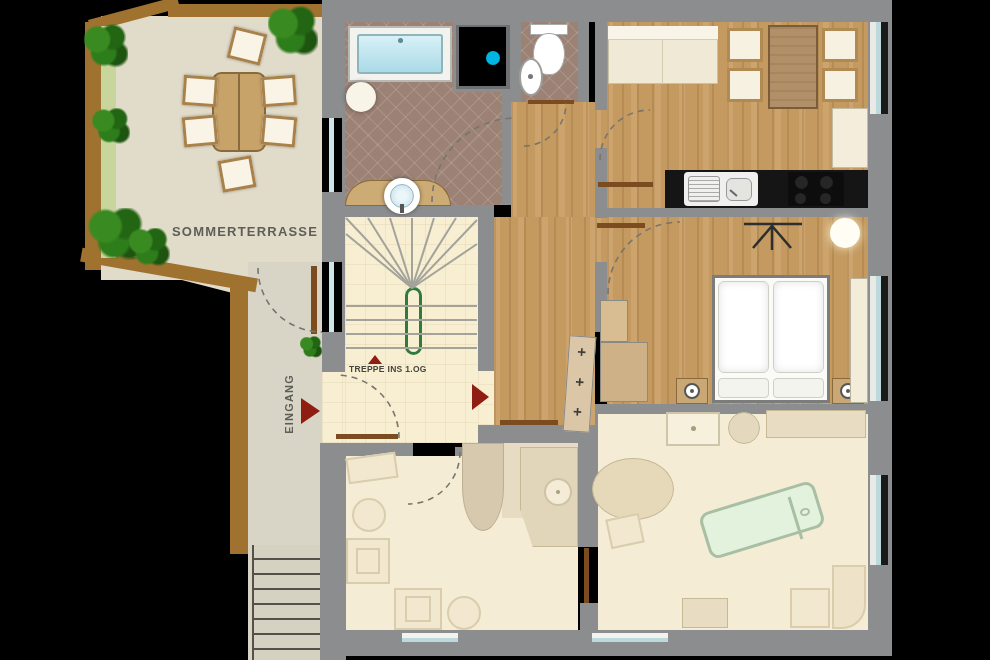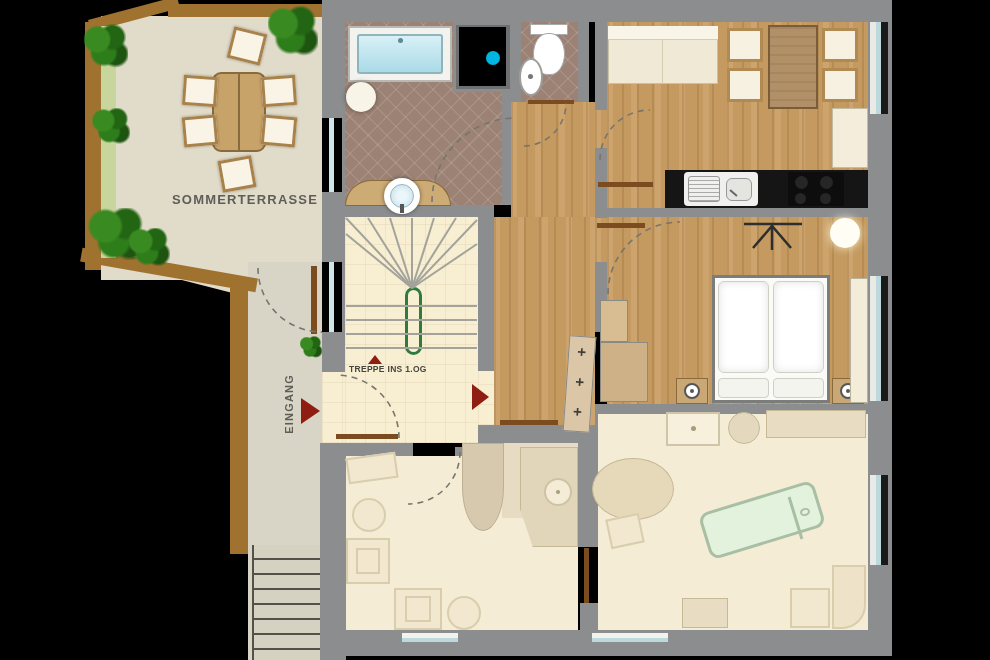--- a/index.html
+++ b/index.html
@@ -55,21 +55,21 @@
   <div class="a plant" style="left:300px;top:336px;width:22px;height:22px;"></div>
 
   <div class="a" style="left:212px;top:72px;width:54px;height:80px;background:#c8a369;border:2px solid #8a6a3c;border-radius:9px;"></div>
   <div class="a" style="left:238px;top:74px;width:2px;height:76px;background:#8a6a3c;"></div>
   <div class="a chair" style="left:230px;top:30px;width:34px;height:32px;transform:rotate(14deg);"></div>
   <div class="a chair" style="left:220px;top:158px;width:34px;height:32px;transform:rotate(-10deg);"></div>
   <div class="a chair" style="left:183px;top:76px;width:34px;height:30px;transform:rotate(4deg);"></div>
   <div class="a chair" style="left:183px;top:116px;width:34px;height:30px;transform:rotate(-5deg);"></div>
   <div class="a chair" style="left:262px;top:76px;width:34px;height:30px;transform:rotate(-4deg);"></div>
   <div class="a chair" style="left:262px;top:116px;width:34px;height:30px;transform:rotate(5deg);"></div>
-  <div class="a lbl" style="left:172px;top:192px;">SOMMERTERRASSE</div>
+  <div class="a lbl" style="left:172px;top:224px;">SOMMERTERRASSE</div>
 
   <div class="a lbl" style="left:283px;top:374px;font-size:11px;writing-mode:vertical-rl;transform:rotate(180deg);">EINGANG</div>
   <div class="a arrow-r" style="left:301px;top:398px;border-left:19px solid #8f1d12;"></div>
   <div class="a leaf" style="left:311px;top:266px;width:6px;height:68px;"></div>
   <div class="a" style="left:252px;top:545px;width:70px;height:115px;background:#d6d2c2;
        background-image:repeating-linear-gradient(180deg,transparent 0 13px,#55504a 13px 15px);border-left:2px solid #55504a;"></div>
 
   <div class="a wall" style="left:322px;top:0;width:570px;height:22px;"></div>
   <div class="a wall" style="left:868px;top:0;width:24px;height:656px;"></div>
   <div class="a wall" style="left:320px;top:630px;width:572px;height:26px;"></div>

